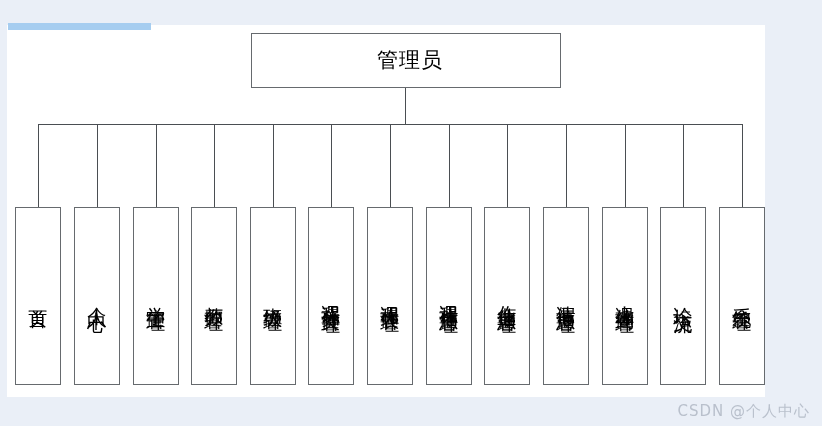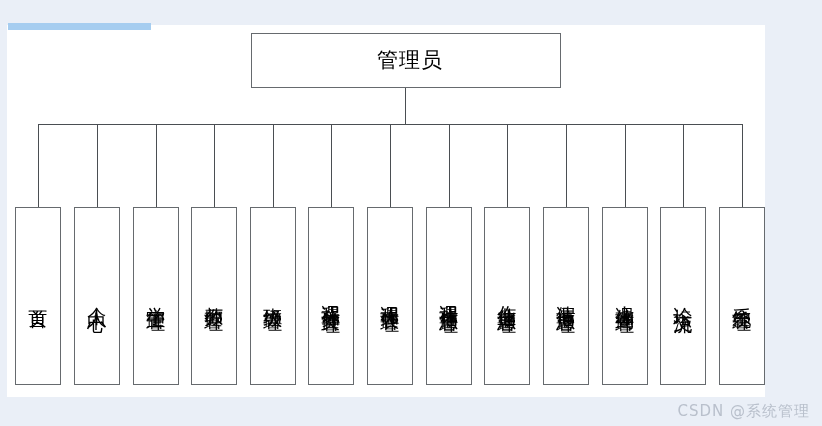--- a/index.html
+++ b/index.html
@@ -172,13 +172,13 @@
   </div>
   <div class="node node-leaf" style="left:660px;">
     <span class="node-label">论坛交流</span>
   </div>
   <div class="node node-leaf" style="left:719px;">
     <span class="node-label">系统管理</span>
   </div>
 
 </div>
 
-<div id="watermark">CSDN @系统管理</div>
+<div id="watermark">CSDN @个人中心</div>
 
 </body></html>

